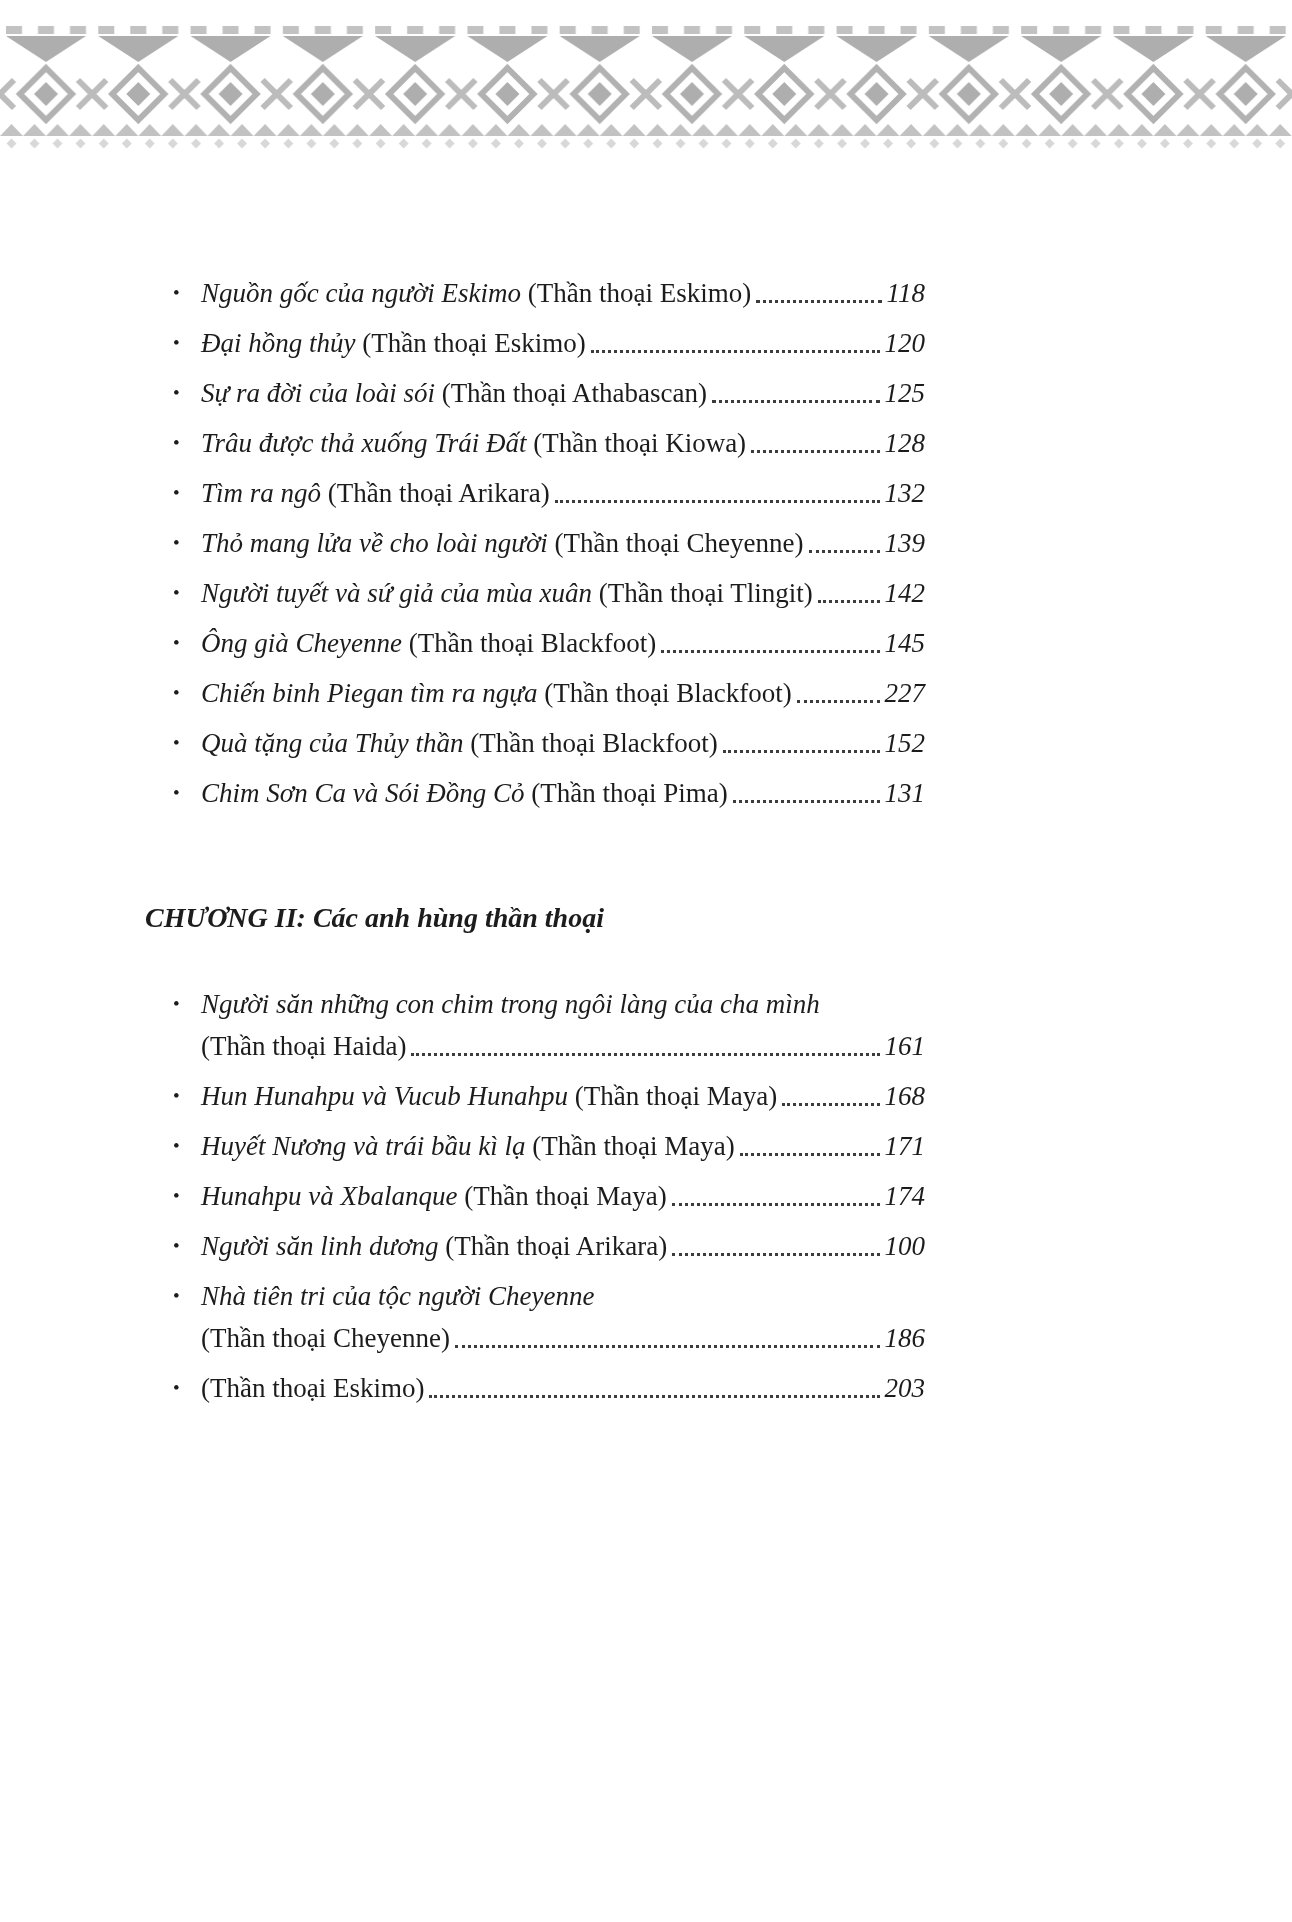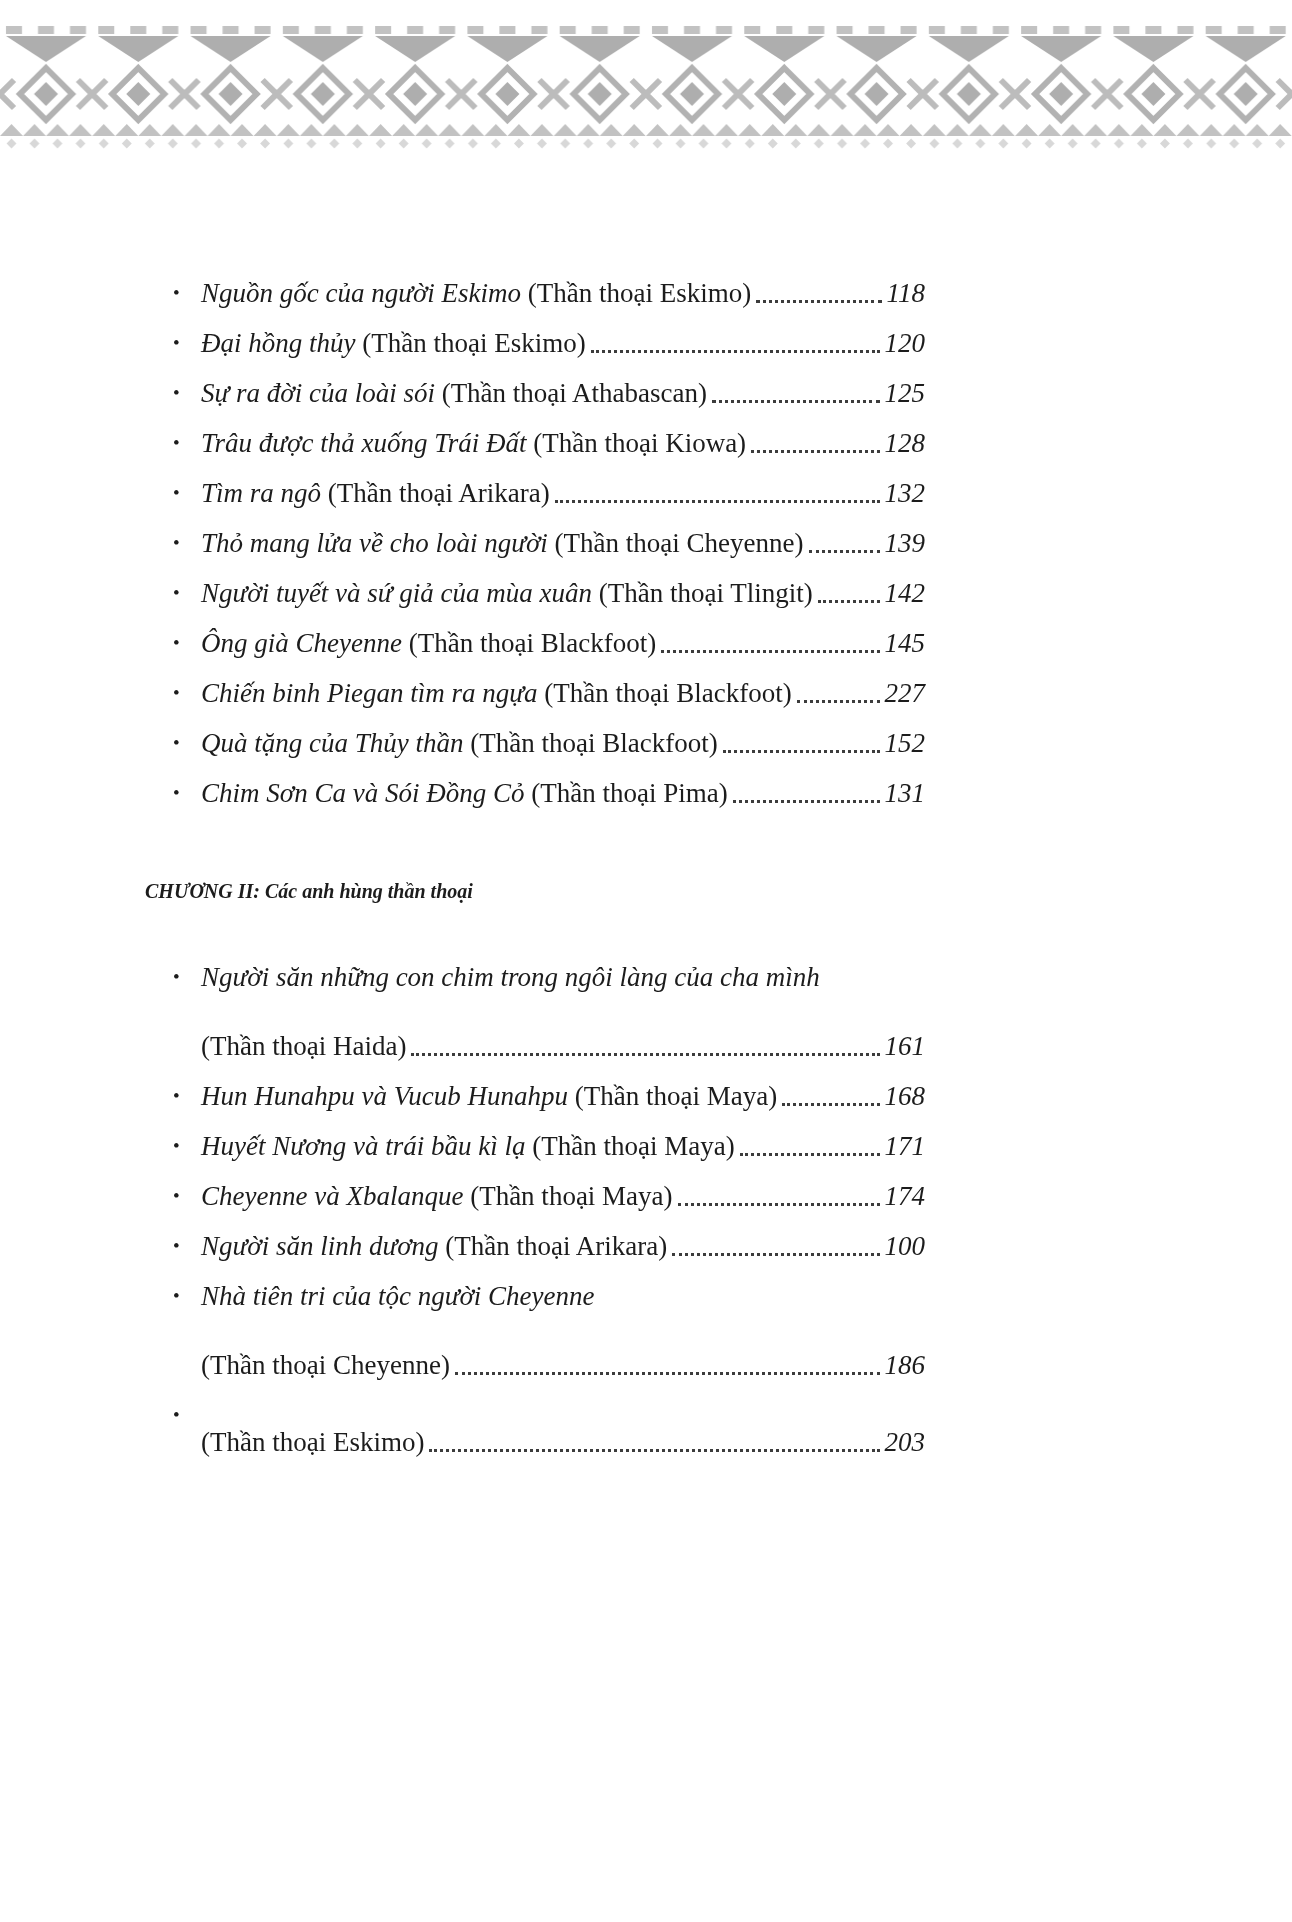--- a/index.html
+++ b/index.html
@@ -60,40 +60,40 @@
     align-items: flex-end;
   }
   .line-plain {
     line-height: 42px;
   }
   .title-wrap {
     flex: 0 0 auto;
     white-space: nowrap;
   }
   .t-it { font-style: italic; }
-  .t-rm { font-style: normal; margin-top: 27px; }
+  .t-rm { font-style: normal; }
   .leader {
     flex: 1 1 auto;
     min-width: 8px;
     height: 0;
     border-bottom: 3px dotted #3c3c3c;
     margin: 0 5px 11px 5px;
   }
   .pagenum {
     flex: 0 0 auto;
     font-style: italic;
     white-space: nowrap;
     text-align: right;
   }
   .chapter {
-    font-size: 20px;
+    font-size: 28px;
     font-weight: bold;
     font-style: italic;
     line-height: 42px;
-    margin: 56px 0 44px 0;
+    margin: 83px 0 44px 0;
   }
 </style>
 </head>
 <body>
 
 <div class="page">
 
   <div class="border-band">
     <svg width="1292" height="150" viewBox="0 0 1292 150" xmlns="http://www.w3.org/2000/svg">
       <defs>
@@ -265,21 +265,21 @@
               <span class="title-wrap"><span class="t-it">Huyết Nương và trái bầu kì lạ</span> <span class="t-rm">(Thần thoại Maya)</span></span>
               <span class="leader"></span>
               <span class="pagenum">171</span>
             </div>
           </div>
         </div>
         <div class="entry">
           <span class="bullet">•</span>
           <div class="entry-body">
             <div class="line">
-              <span class="title-wrap"><span class="t-it">Cheyenne và Xbalanque</span> <span class="t-rm">(Thần thoại Maya)</span></span>
+              <span class="title-wrap"><span class="t-it">Hunahpu và Xbalanque</span> <span class="t-rm">(Thần thoại Maya)</span></span>
               <span class="leader"></span>
               <span class="pagenum">174</span>
             </div>
           </div>
         </div>
         <div class="entry">
           <span class="bullet">•</span>
           <div class="entry-body">
             <div class="line">
               <span class="title-wrap"><span class="t-it">Người săn linh dương</span> <span class="t-rm">(Thần thoại Arikara)</span></span>

